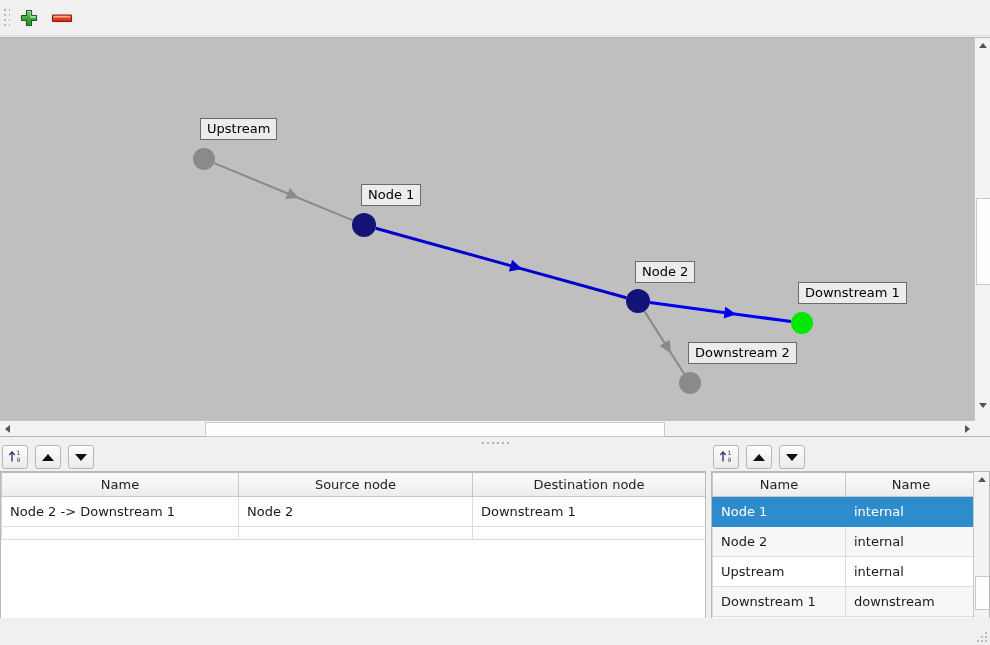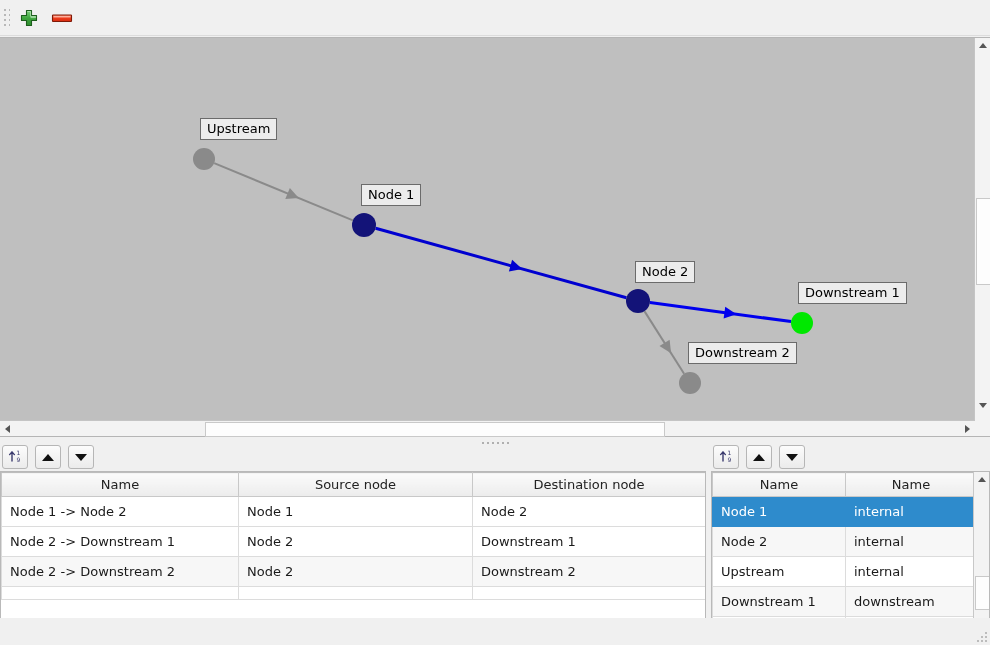--- a/index.html
+++ b/index.html
@@ -319,33 +319,23 @@
           </colgroup>
         <thead>
             <tr>
               <th>Name</th>
               <th>Source node</th>
               <th>Destination node</th>
             </tr>
           </thead>
         <tbody>
             <tr>
-              <td>Node 1 -&gt; Node 2</td>
-              <td>Node 1</td>
-              <td>Node 2</td>
-            </tr>
-            <tr>
               <td>Node 2 -&gt; Downstream 1</td>
               <td>Node 2</td>
               <td>Downstream 1</td>
-            </tr>
-            <tr class="alt">
-              <td>Node 2 -&gt; Downstream 2</td>
-              <td>Node 2</td>
-              <td>Downstream 2</td>
             </tr>
             <tr class="empty">
               <td></td>
               <td></td>
               <td></td>
             </tr>
           </tbody>
       </table>
     </div>
   </div>

